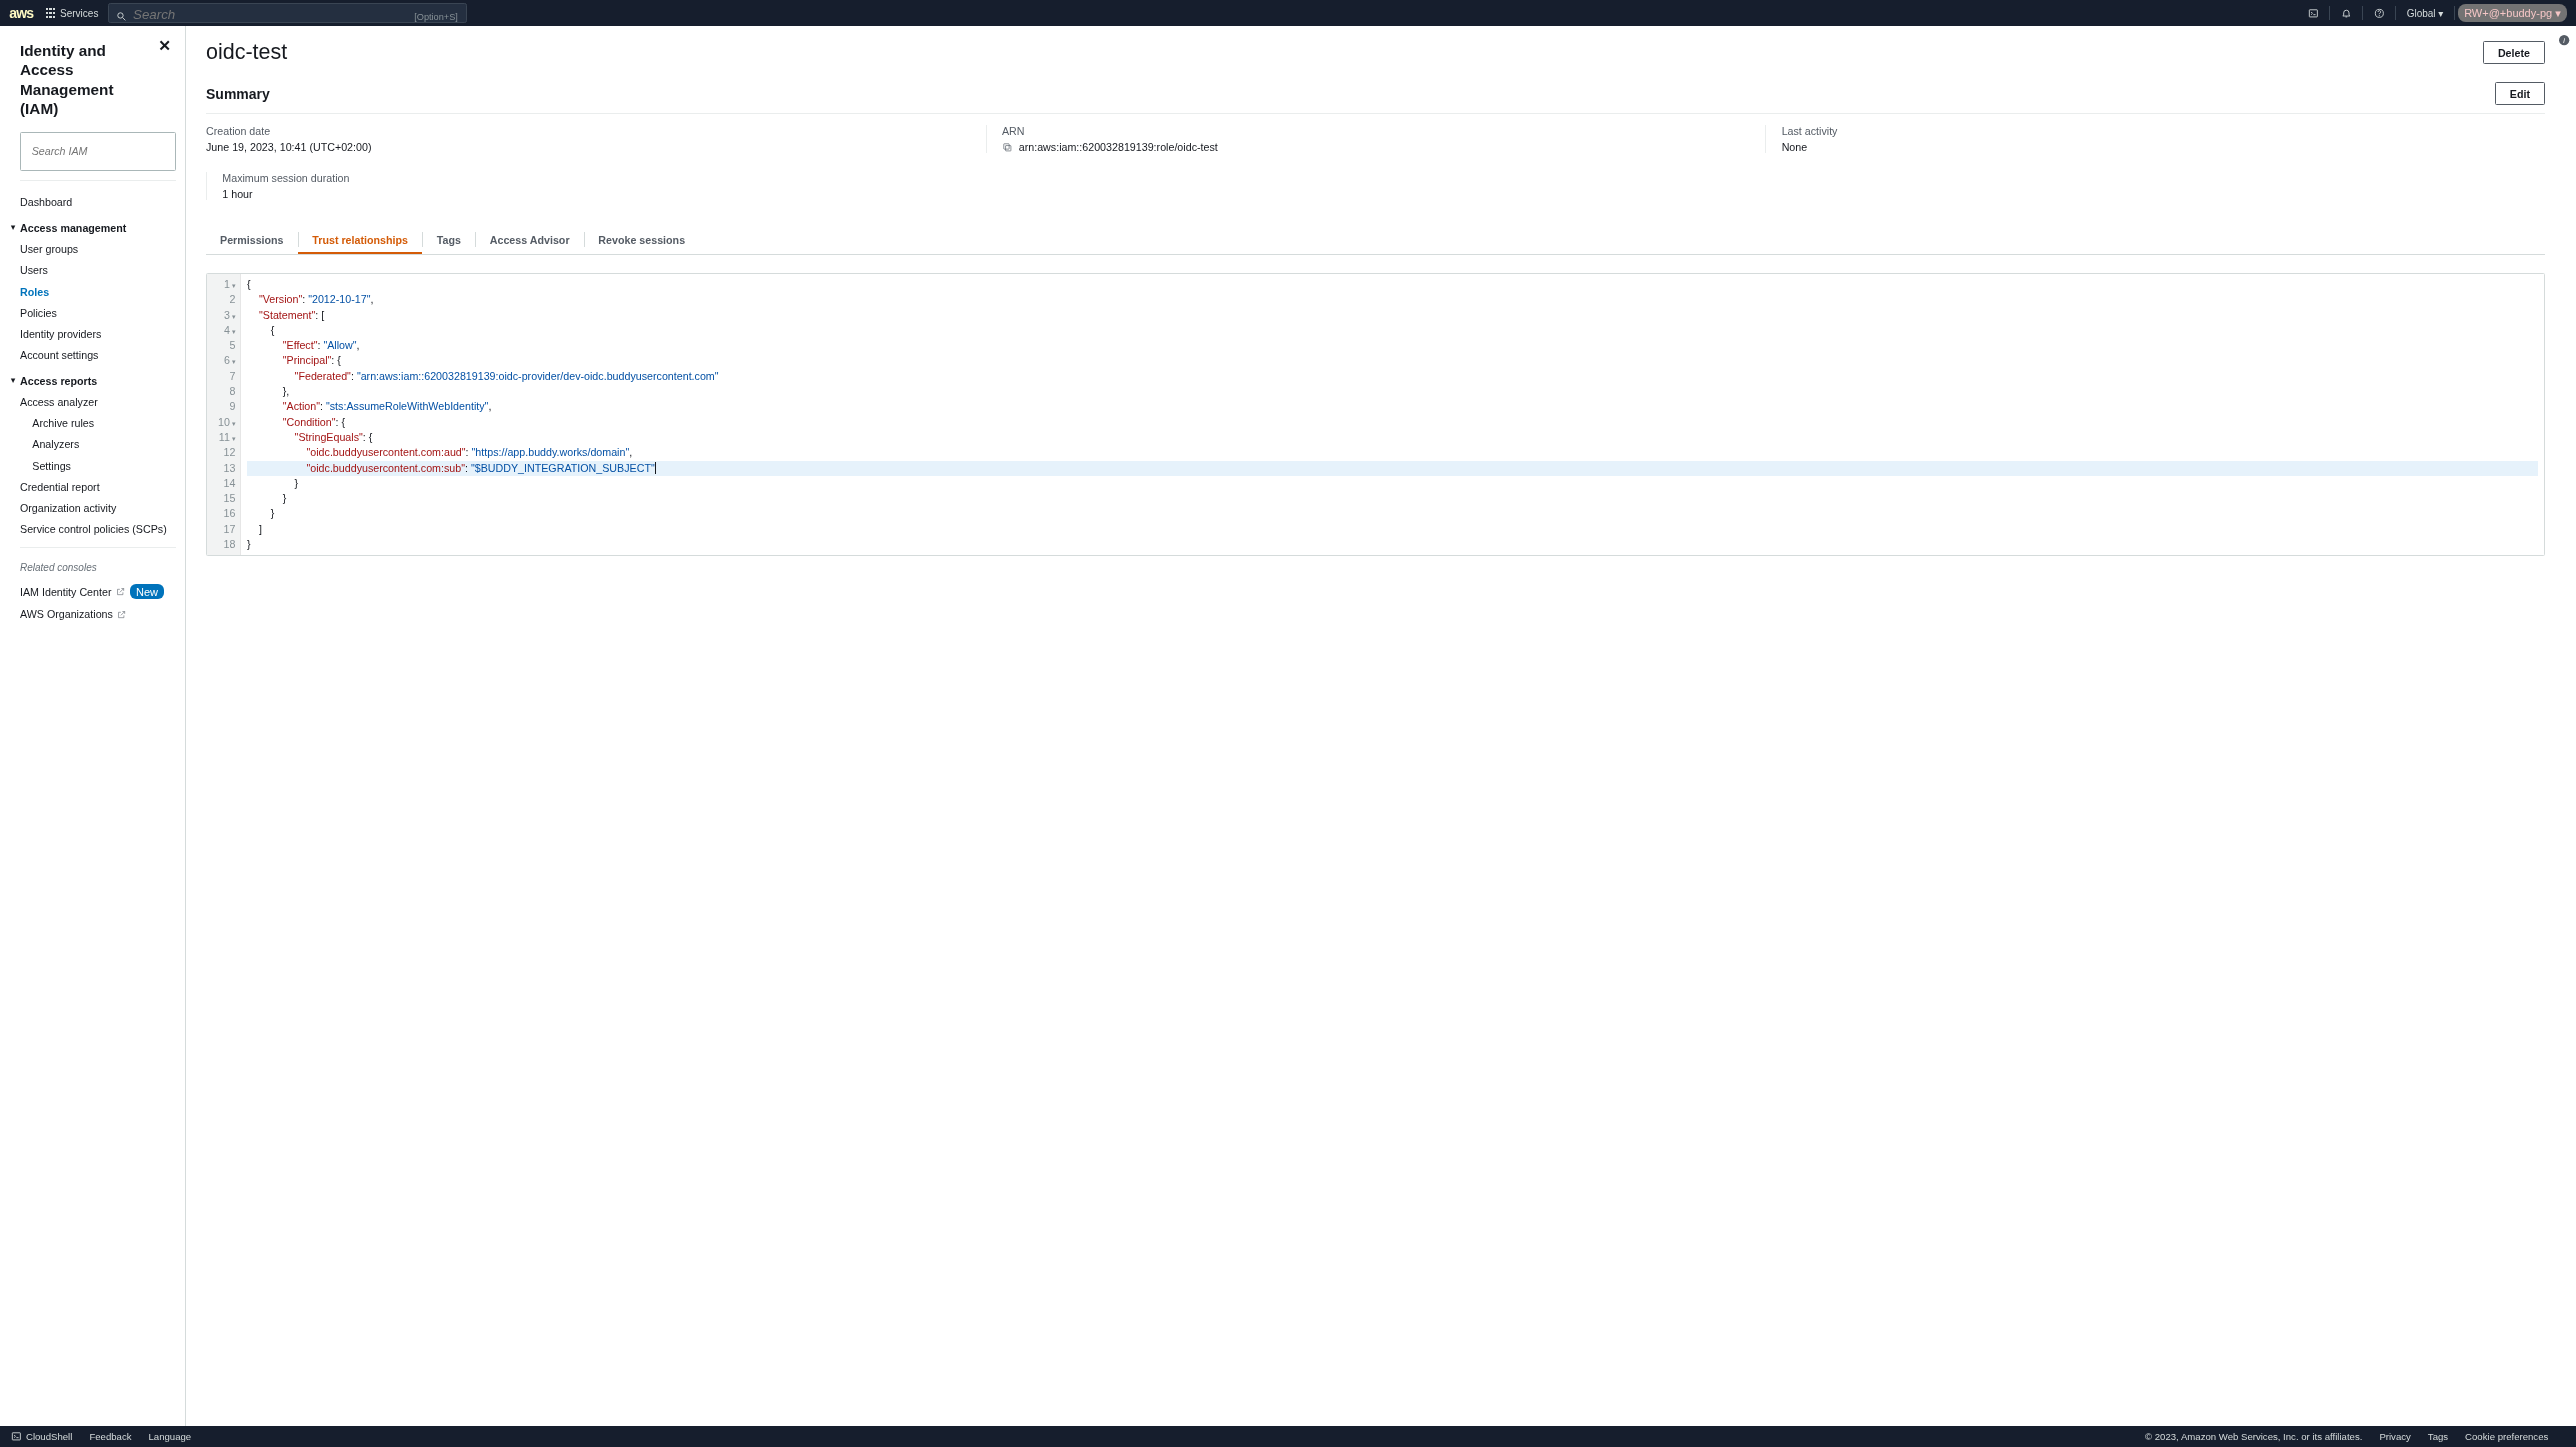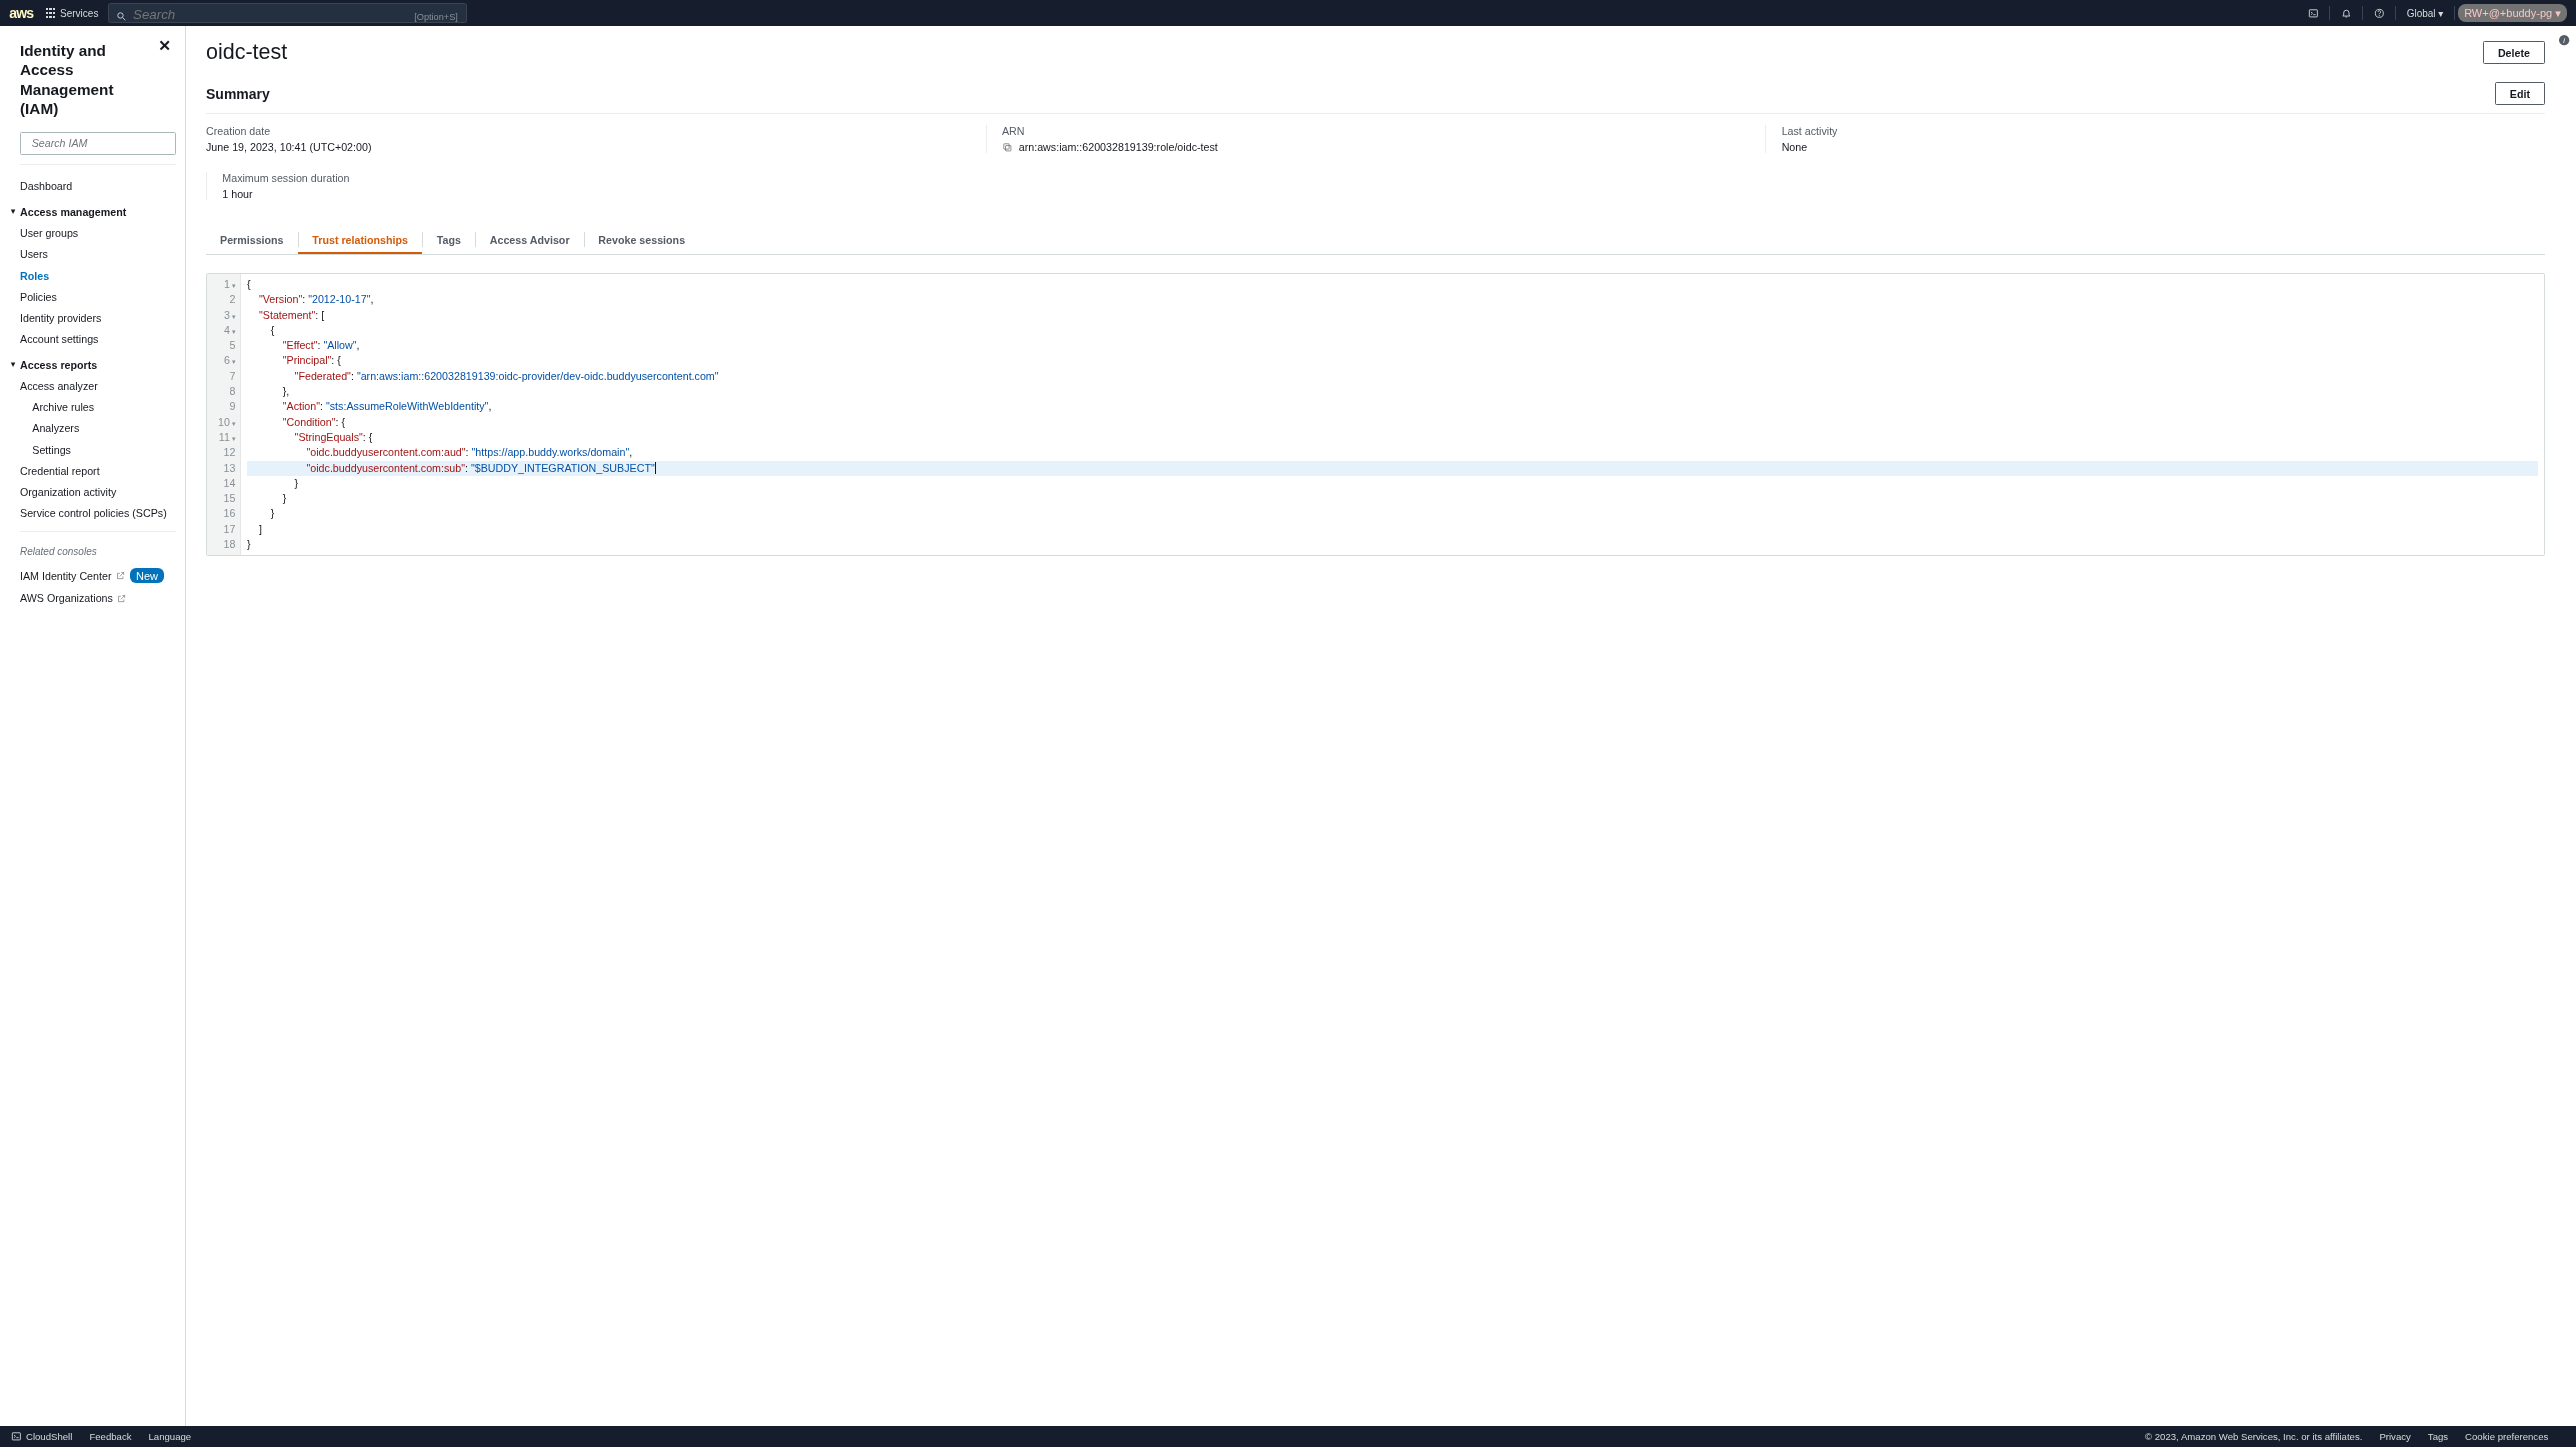--- a/index.html
+++ b/index.html
@@ -20,21 +20,21 @@
 .topnav .acct { background:#737373; color:#f5c6c6; padding:2.3px 6.1px; border-radius:7.7px; font-size:11px; cursor:pointer; }
 .topnav .sep { width:0.8px; height:14px; background:#3a4553; margin:0 3.1px; }
 
 
 .layout { display:flex; height:calc(100vh - 26px - 21px); }
 
 
 .sidebar { width:186px; border-right:0.8px solid #d5dbdb; padding:15.3px 9.2px 9.2px 20px; overflow-y:auto; position:relative; }
 .sidebar .close { position:absolute; top:10.7px; right:14px; font-size:15.3px; font-weight:bold; cursor:pointer; color:#16191f; }
 .sidebar h1 { font-size:15.3px; font-weight:700; line-height:1.25; margin-bottom:14px; padding-right:21.5px; }
-.sidebar .sbsearch { border:0.8px solid #aab7b8; border-radius:1.5px; height:23px; display:flex; align-items:center; padding:0 6.1px; gap:4.6px; margin-bottom:9.2px; }
+.sidebar .sbsearch { border:0.8px solid #aab7b8; border-radius:1.5px; height:39px; display:flex; align-items:center; padding:0 6.1px; gap:4.6px; margin-bottom:9.2px; }
 .sidebar .sbsearch input { border:none; outline:none; flex:1; font-style:italic; font-size:10.7px; }
 .sidebar hr { border:none; border-top:0.8px solid #eaeded; margin:7.7px 0 10.7px; }
 .sidebar .link { display:block; padding:4.6px 0; color:#16191f; cursor:pointer; font-size:10.7px; }
 .sidebar .link.active { color:#0073bb; font-weight:700; }
 .sidebar .group { display:flex; align-items:center; gap:3.1px; font-weight:700; font-size:10.7px; margin:9.2px 0 4.6px -10.7px; cursor:pointer; }
 .sidebar .group .tri { font-size:7.7px; }
 .sidebar .sub { padding-left:12.3px; }
 .sidebar .related { color:#687078; font-style:italic; font-size:10px; margin:14px 0 6.1px; }
 .sidebar .ext { display:inline-flex; align-items:center; gap:4.6px; }
 .sidebar .badge-new { background:#0073bb; color:#fff; font-size:11px; padding:1.5px 6.1px; border-radius:6px; }

